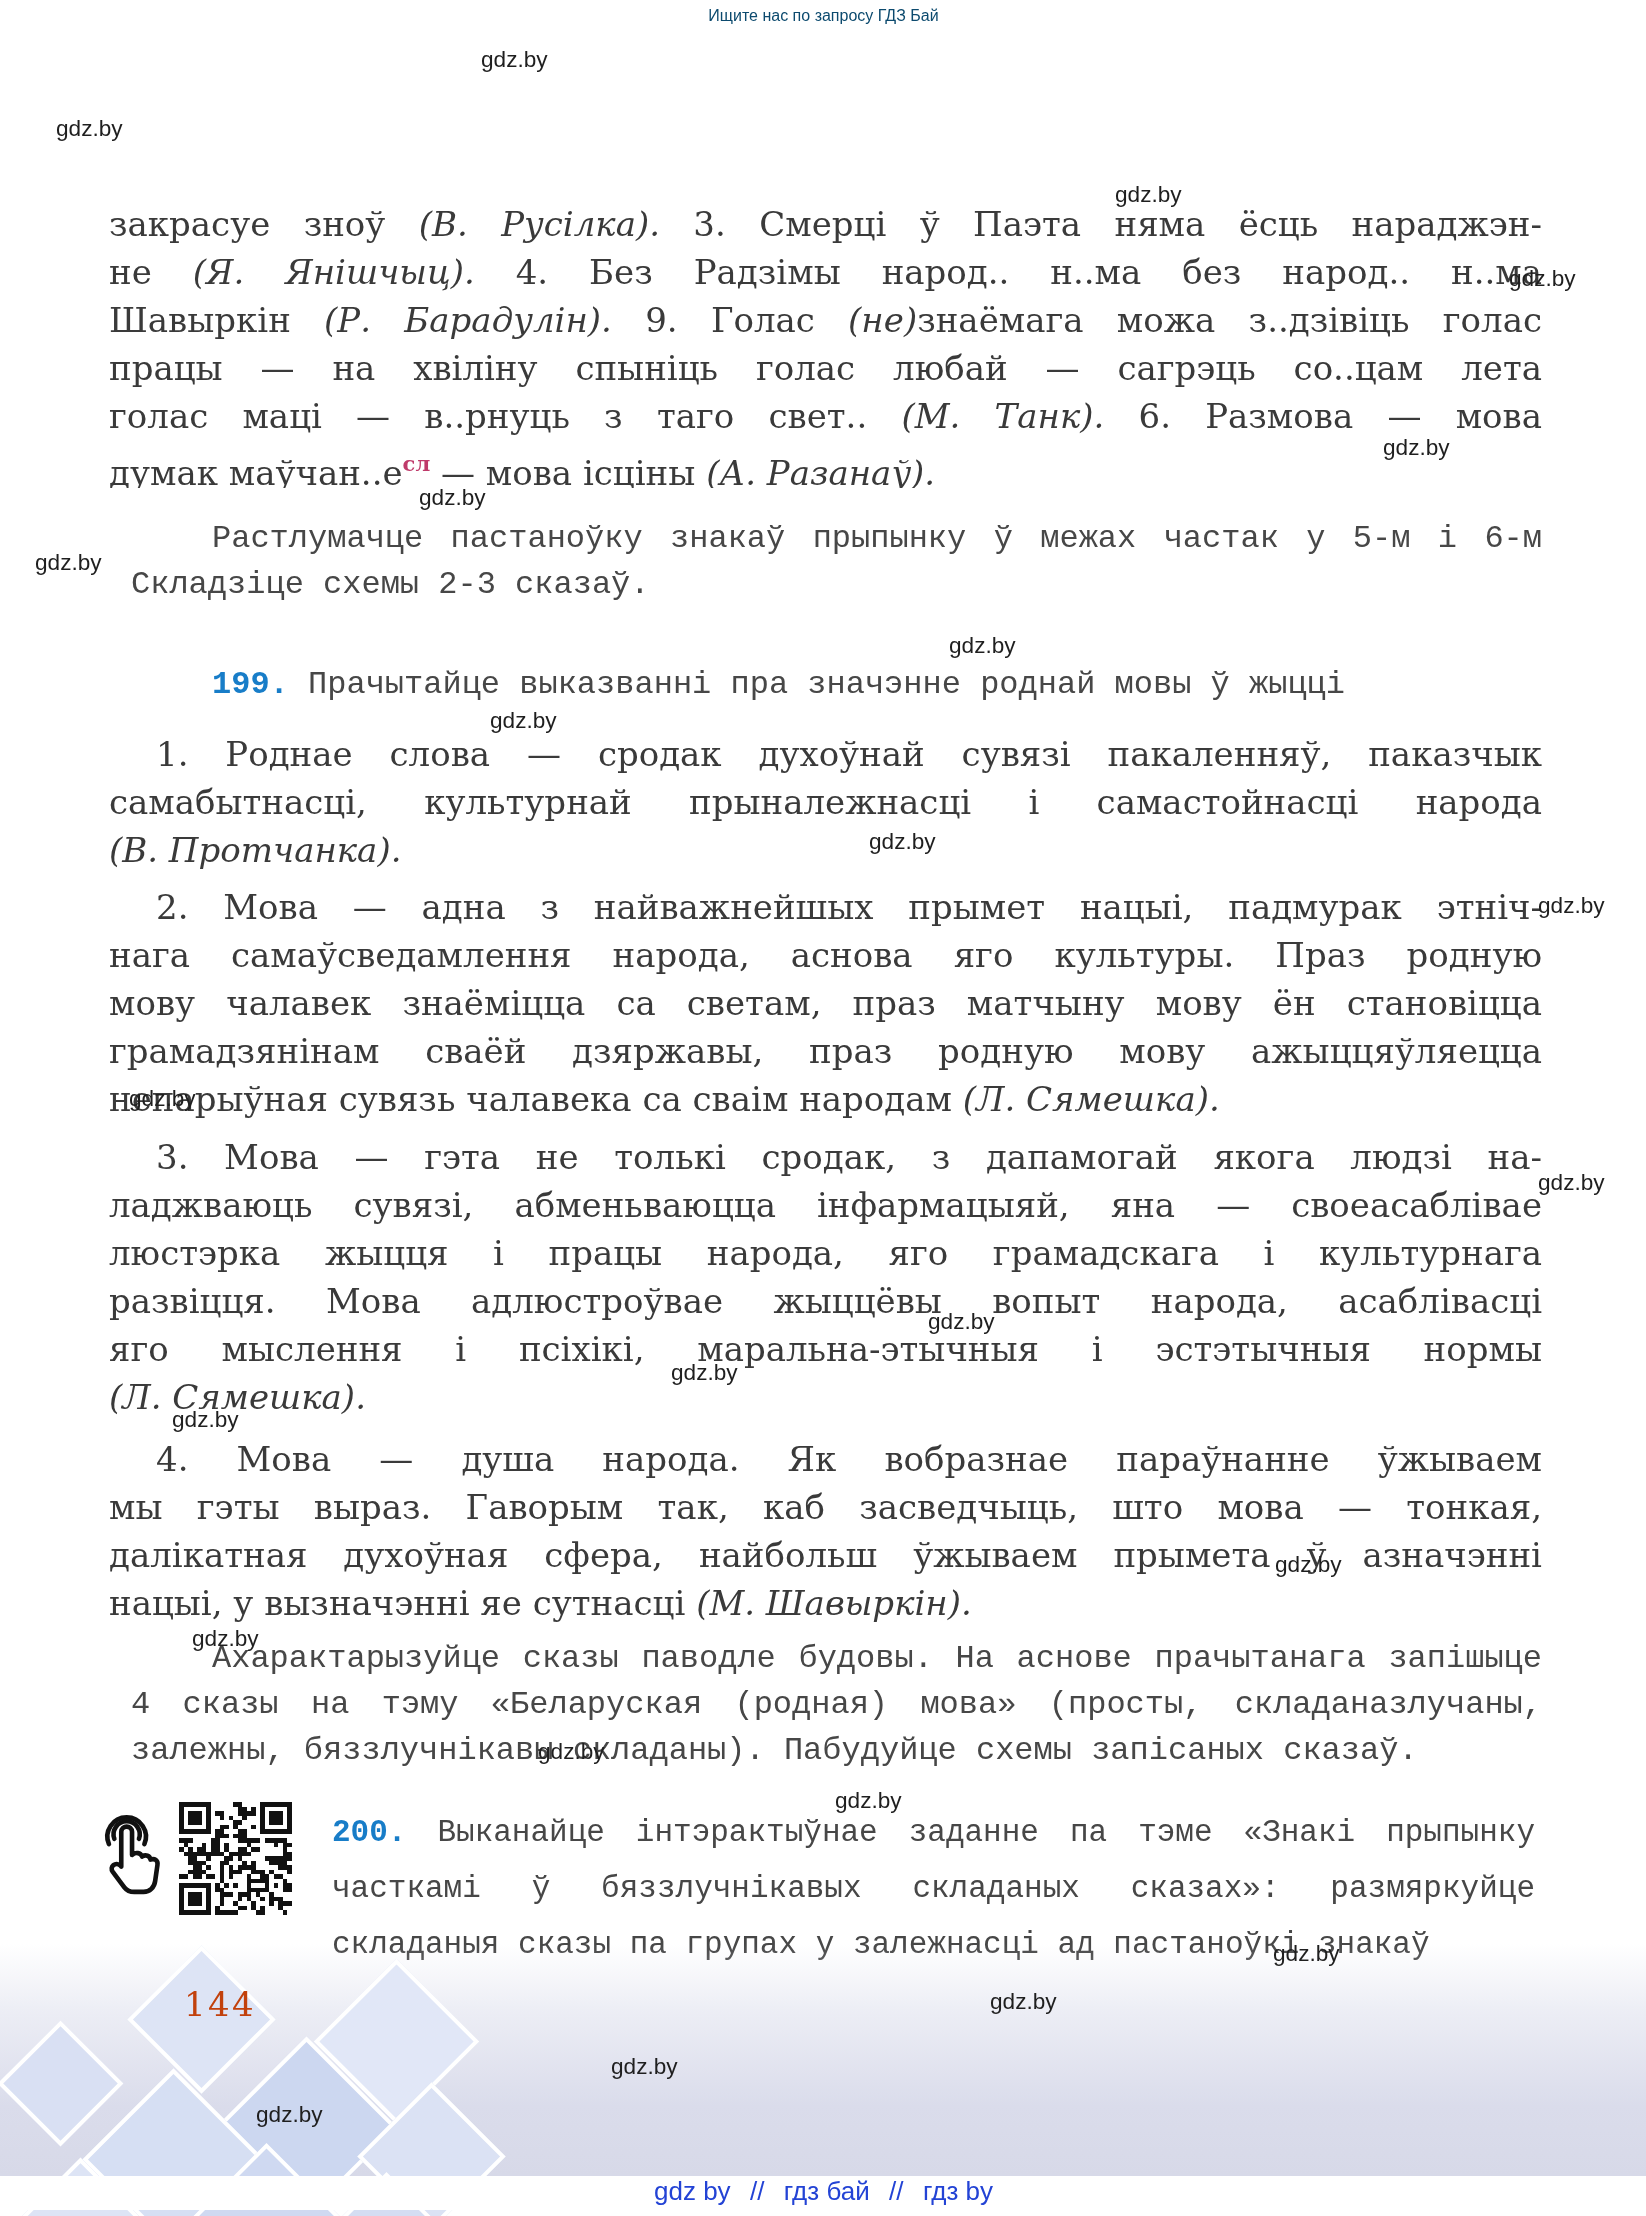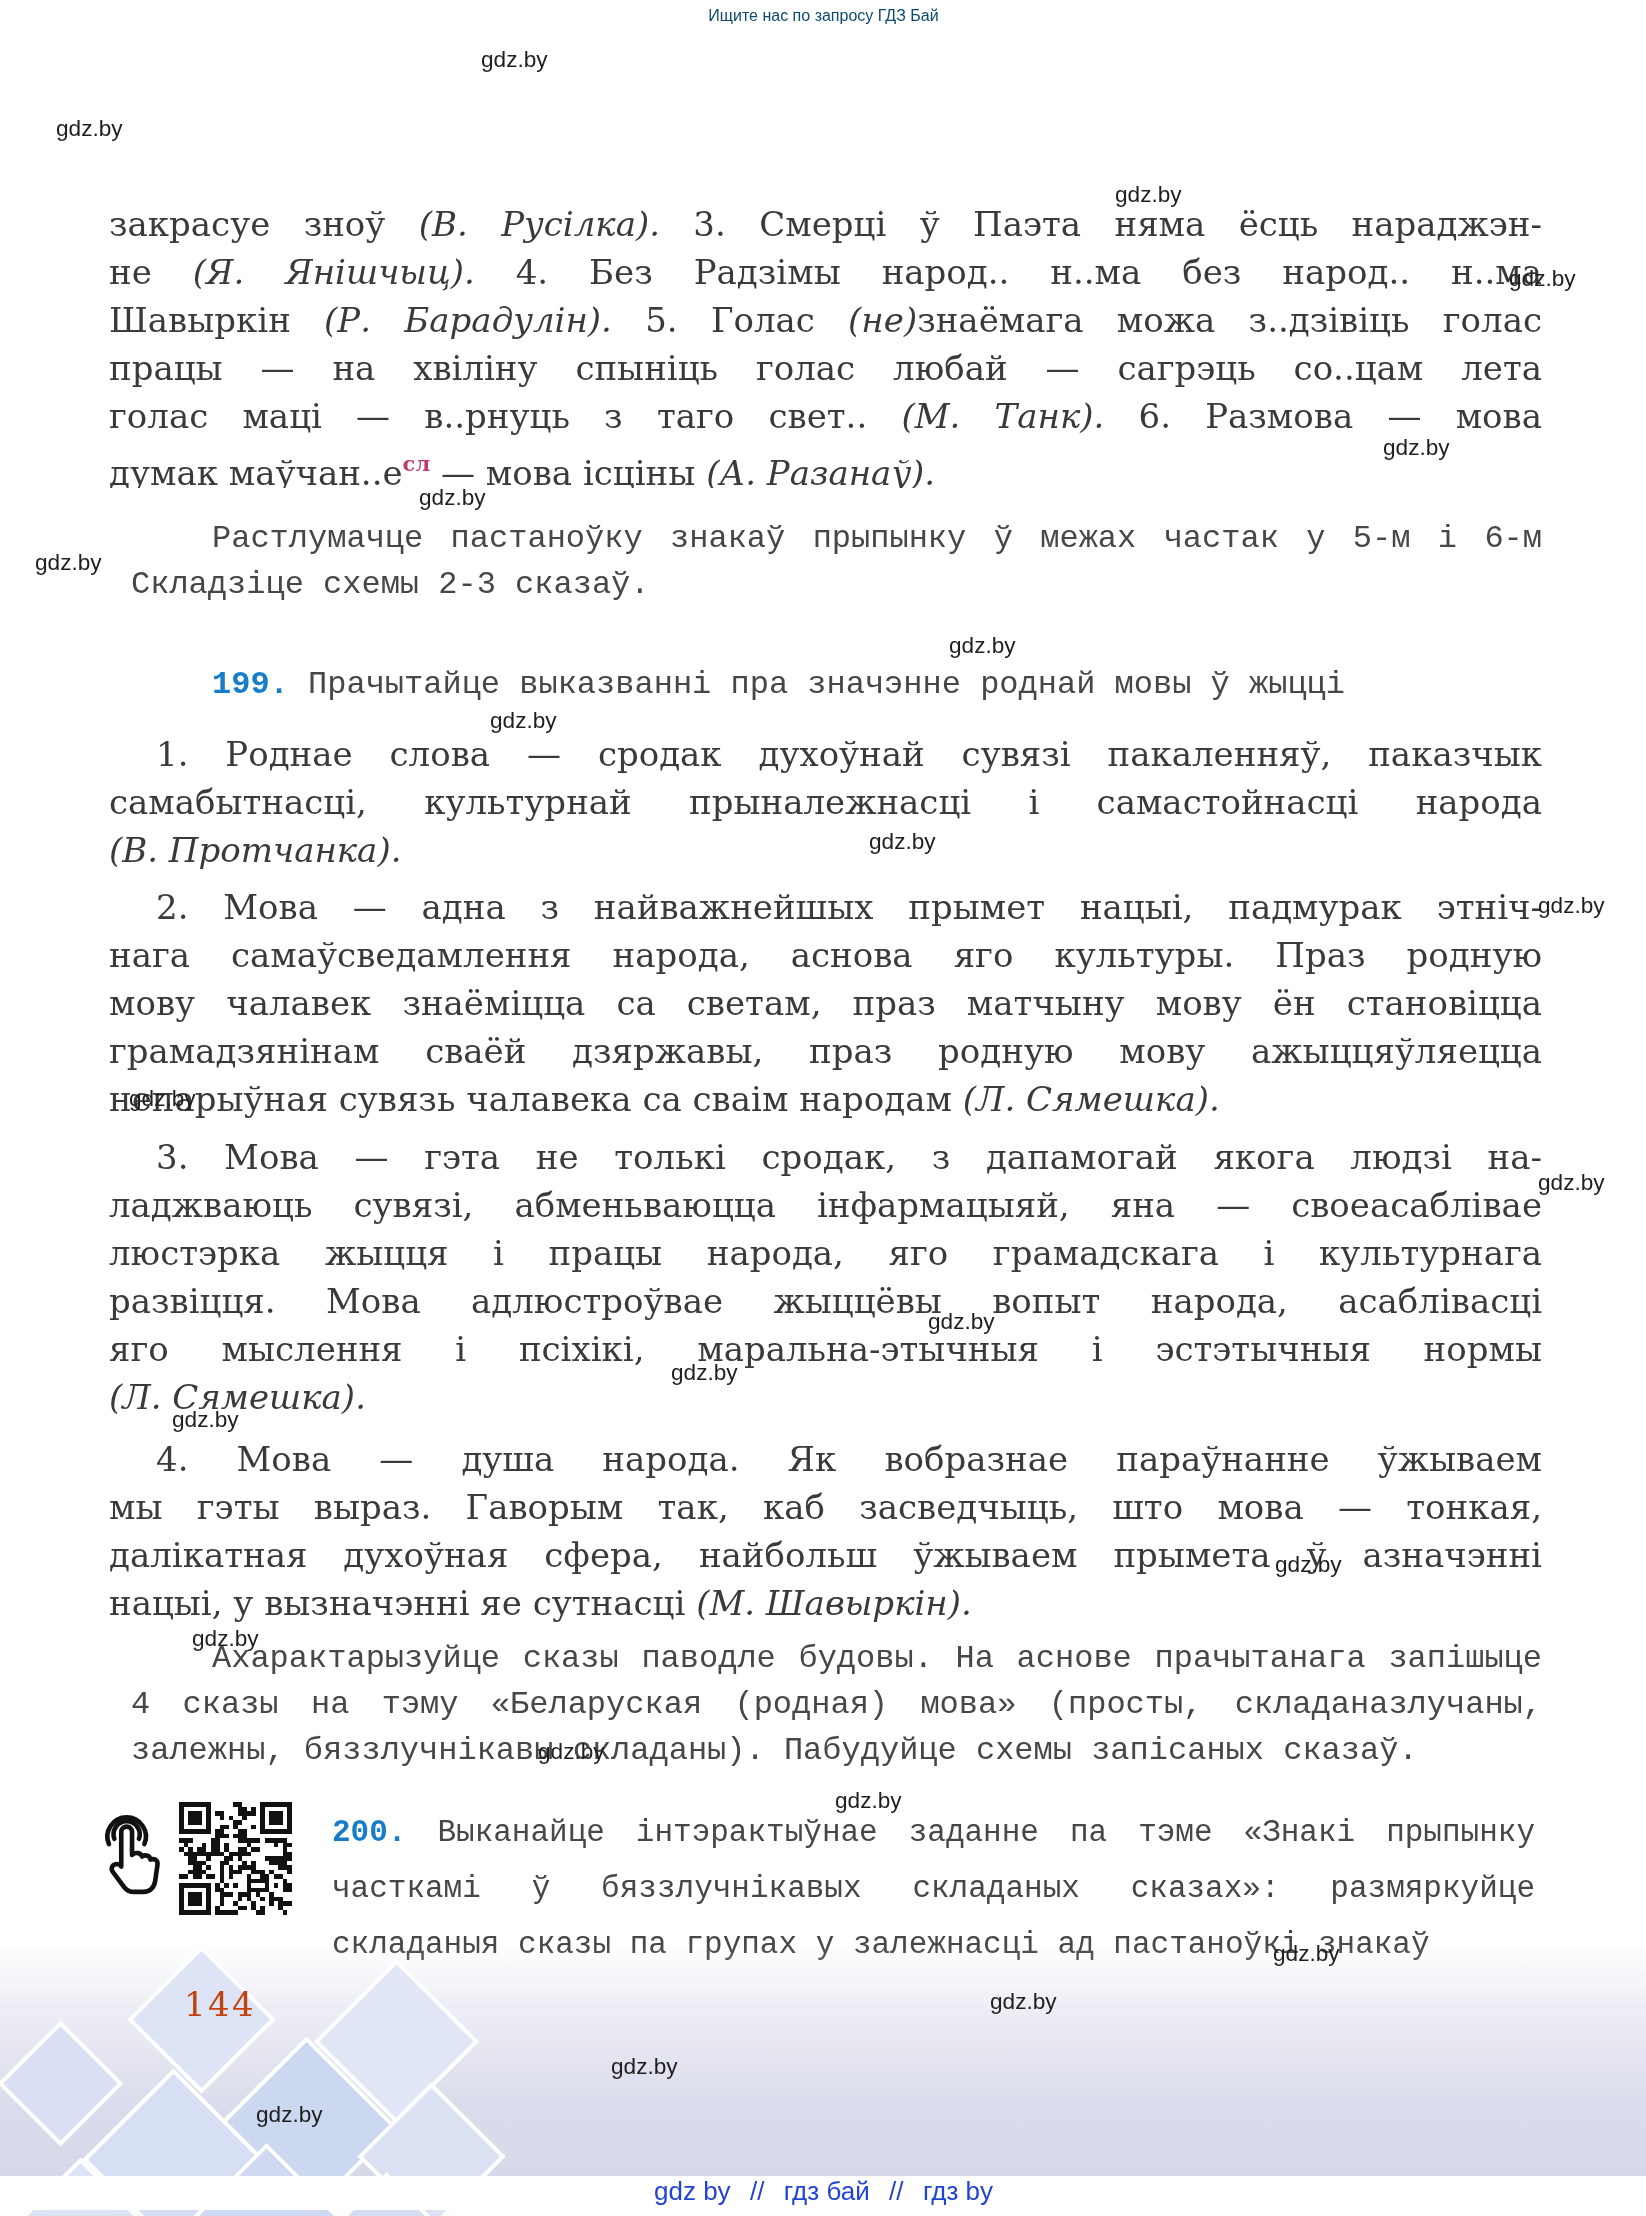--- a/index.html
+++ b/index.html
@@ -74,21 +74,21 @@
 </head>
 <body>
 
 <div class="page">
 
   <div class="promo">Ищите нас по запросу ГДЗ Бай</div>
 
   <div class="block serif" id="opening-par" style="top:200px">
       <div class="line"><span>закрасуе зноў </span><span class="it">(В. Русілка).</span><span> 3. Смерці ў Паэта няма ёсць нараджэн-</span></div>
       <div class="line"><span>не </span><span class="it">(Я. Янішчыц).</span><span> 4. Без Радзімы народ.. н..ма без народ.. н..ма</span></div>
-      <div class="line"><span>Шавыркін </span><span class="it">(Р. Барадулін).</span><span> 5. Голас </span><span class="it">(не)</span><span>знаёмага можа з..дзівіць голас</span></div>
+      <div class="line"><span>Шавыркін </span><span class="it">(Р. Барадулін).</span><span> 9. Голас </span><span class="it">(не)</span><span>знаёмага можа з..дзівіць голас</span></div>
       <div class="line"><span>працы — на хвіліну спыніць голас любай — сагрэць со..цам лета</span></div>
       <div class="line"><span>голас маці — в..рнуць з таго свет.. </span><span class="it">(М. Танк).</span><span> 6. Размова — мова</span></div>
       <div class="line last"><span>думак маўчан..е</span><span class="sup">сл</span><span> — мова ісціны </span><span class="it">(А. Разанаў).</span></div>
     </div>
   <div class="block sans" id="instr-1" style="top:516px">
       <div class="line ind-b"><span>Растлумачце пастаноўку знакаў прыпынку ў межах частак у 5-м і 6-м сказах.</span></div>
       <div class="line last"><span>Складзіце схемы 2-3 сказаў.</span></div>
     </div>
   <div class="block sans" id="ex199-lead" style="top:662px">
       <div class="line last ind-b"><span class="exnum">199.</span><span> Прачытайце выказванні пра значэнне роднай мовы ў жыцці грамадства.</span></div>

